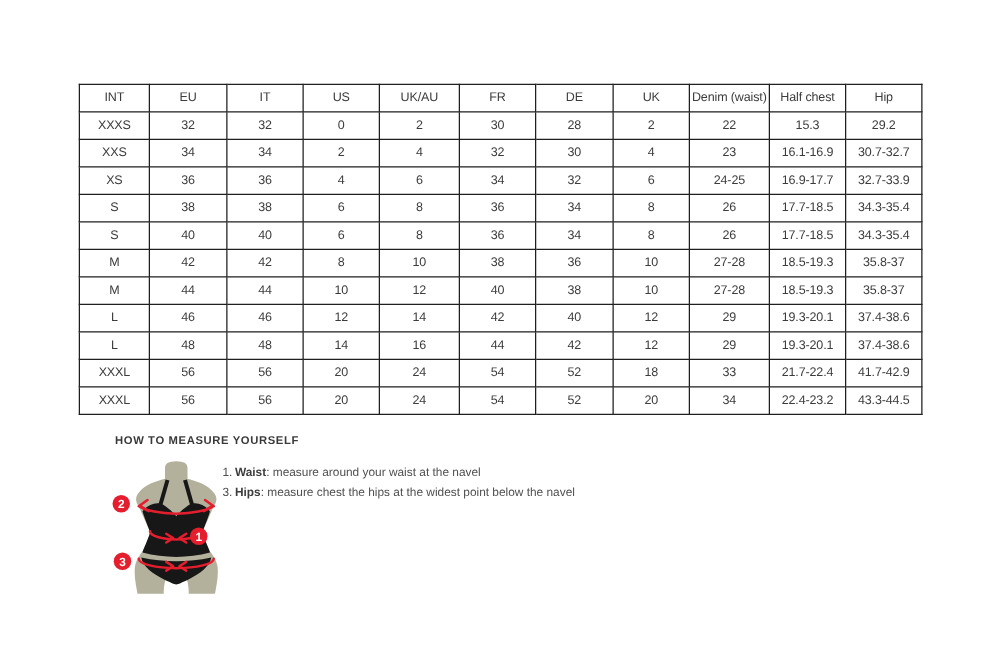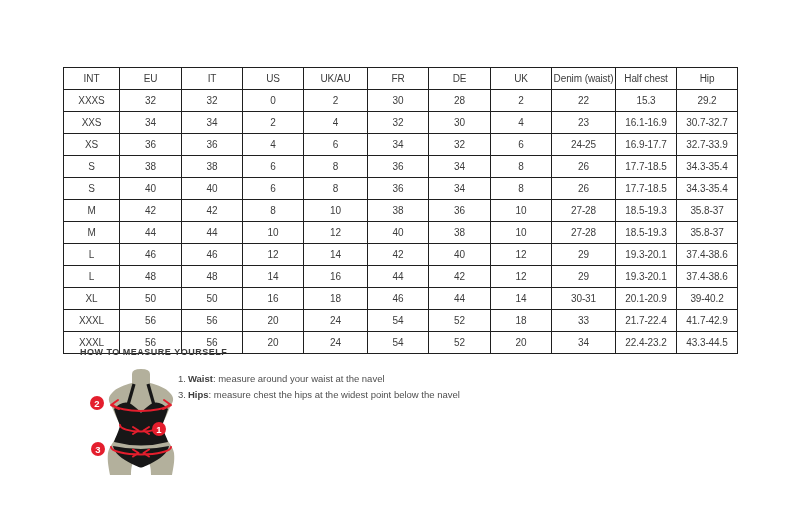--- a/index.html
+++ b/index.html
@@ -33,21 +33,21 @@
     font-size: 10px;
     font-weight: normal;
     color: #3c3c3c;
     white-space: nowrap;
     overflow: hidden;
     letter-spacing: -0.1px;
   }
   
   .measure-heading {
     position: absolute;
-    left: 63px;
+    left: 75px;
     top: 347px;
     font-size: 9px;
     font-weight: bold;
     letter-spacing: 0.5px;
     color: #3a3a3a;
     padding-left: 17px;
   }
   #figure-svg {
     position: absolute;
     left: 86px;
@@ -215,33 +215,20 @@
           <td>14</td>
           <td>16</td>
           <td>44</td>
           <td>42</td>
           <td>12</td>
           <td>29</td>
           <td>19.3-20.1</td>
           <td>37.4-38.6</td>
         </tr>
         <tr>
-          <td>XL</td>
-          <td>50</td>
-          <td>50</td>
-          <td>16</td>
-          <td>18</td>
-          <td>46</td>
-          <td>44</td>
-          <td>14</td>
-          <td>30-31</td>
-          <td>20.1-20.9</td>
-          <td>39-40.2</td>
-        </tr>
-        <tr>
           <td>XXXL</td>
           <td>56</td>
           <td>56</td>
           <td>20</td>
           <td>24</td>
           <td>54</td>
           <td>52</td>
           <td>18</td>
           <td>33</td>
           <td>21.7-22.4</td>

